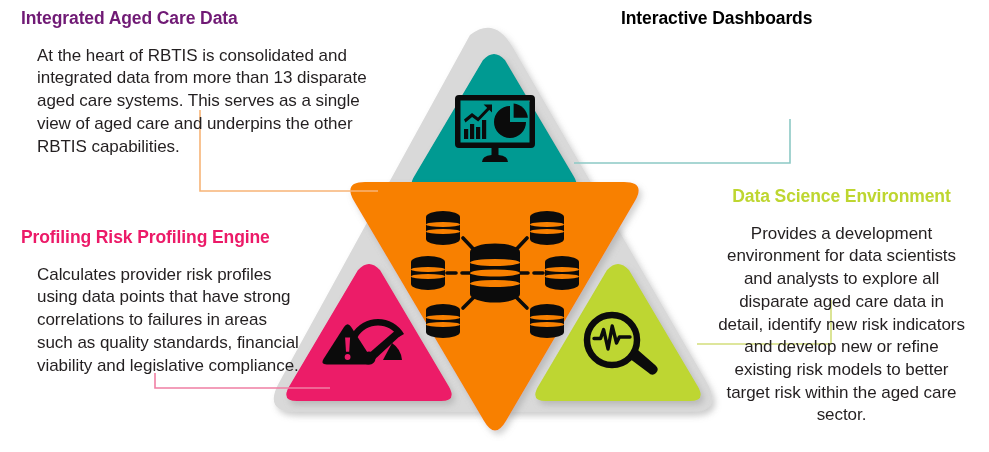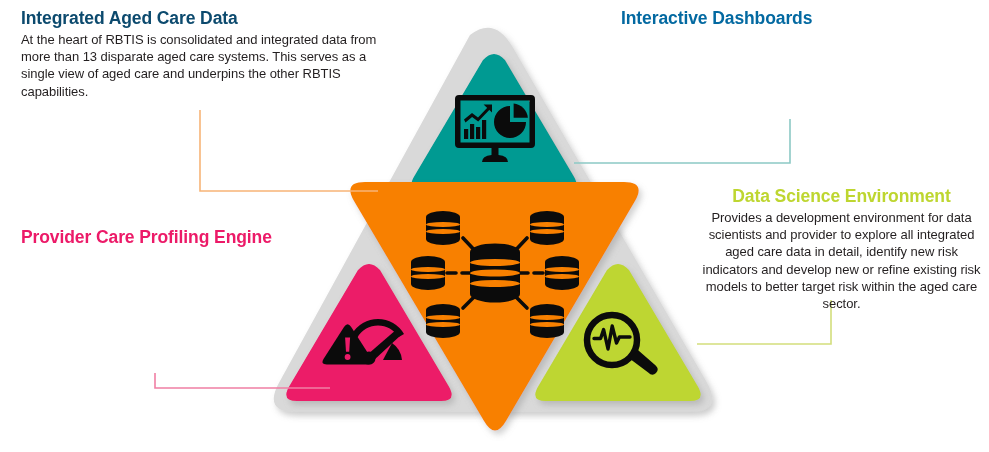--- a/index.html
+++ b/index.html
@@ -22,22 +22,22 @@
 
   .panel h2 {
     margin: 0 0 2px 0;
     font-size: 17.5px;
     font-weight: bold;
     line-height: 1.13;
     letter-spacing: -0.1px;
   }
 
   .panel p {
-    margin: 0;
-    font-size: 13px;
+    margin: 16px;
+    font-size: 17px;
     line-height: 1.335;
     color: #231f20;
     letter-spacing: -0.05px;
   }
 
   
   #panel-integrated-aged-care-data { left: 21px;  top: 9px;   width: 372px; }
   #panel-interactive-dashboards    { left: 621px; top: 9px;   width: 360px; }
   #panel-provider-risk-profiling   { left: 21px;  top: 228px; width: 296px; }
   #panel-data-science-environment  { left: 699px; top: 187px; width: 285px; text-align: center; }
@@ -251,28 +251,29 @@
 
   <g fill="none" stroke-width="1.6">
     <polyline points="200,110 200,191 378,191" stroke="#F7B477"></polyline>
     <polyline points="574,163 790,163 790,119" stroke="#8CC9C5"></polyline>
     <polyline points="155,373 155,388 330,388" stroke="#F07FA4"></polyline>
     <polyline points="697,344 831,344 831,300" stroke="#D3DE7C"></polyline>
   </g>
 </svg>
 
 <div class="panel" id="panel-integrated-aged-care-data">
-  <h2 style="color:#0c4a6e;">Integrated Aged Care Data</h2>
+  <h2 style="color:#701a75;">Integrated Aged Care Data</h2>
   <p>At the heart of RBTIS is consolidated and integrated data from more than 13 disparate aged care systems. This serves as a single view of aged care and underpins the other RBTIS capabilities.</p>
 </div>
 
 <div class="panel" id="panel-interactive-dashboards">
-  <h2 style="color:#0369a1;">Interactive Dashboards</h2>
+  <h2 style="color:#000000;">Interactive Dashboards</h2>
 </div>
 
 <div class="panel" id="panel-provider-risk-profiling">
-  <h2 style="color:#EC1A68;">Provider Care Profiling Engine</h2>
+  <h2 style="color:#EC1A68;">Profiling Risk Profiling Engine</h2>
+  <p>Calculates provider risk profiles using data points that have strong correlations to failures in areas such as quality standards, financial viability and legislative compliance.</p>
 </div>
 
 <div class="panel" id="panel-data-science-environment">
   <h2 style="color:#BED630;">Data Science Environment</h2>
-  <p>Provides a development environment for data scientists and provider to explore all integrated aged care data in detail, identify new risk indicators and develop new or refine existing risk models to better target risk within the aged care sector.</p>
+  <p>Provides a development environment for data scientists and analysts to explore all disparate aged care data in detail, identify new risk indicators and develop new or refine existing risk models to better target risk within the aged care sector.</p>
 </div>
 
 </body></html>

